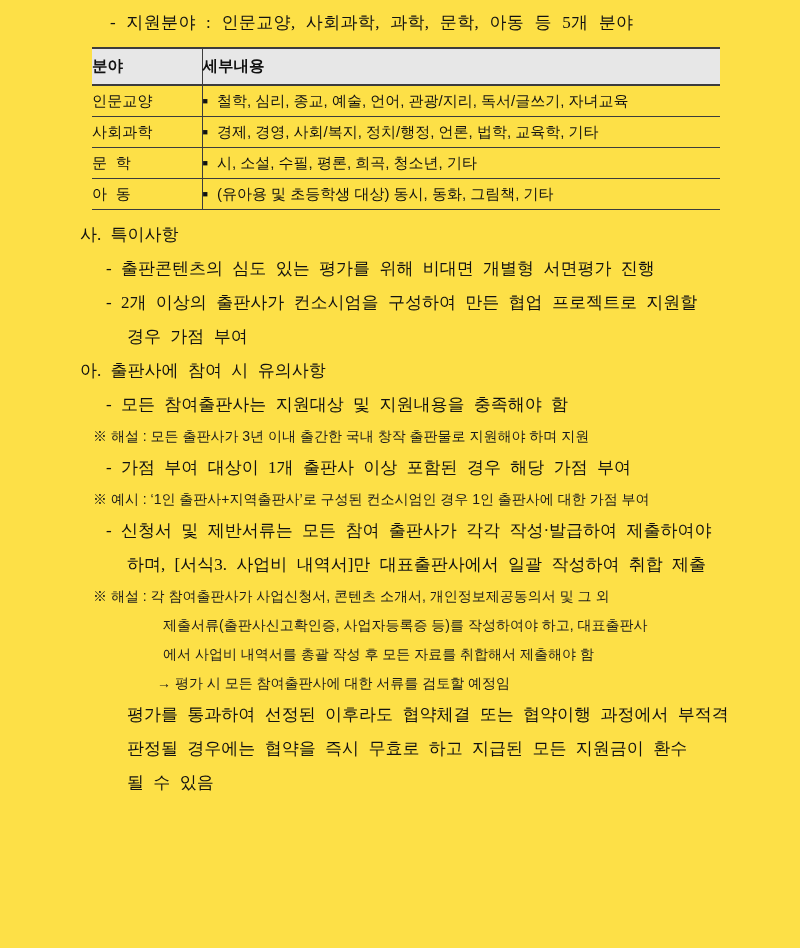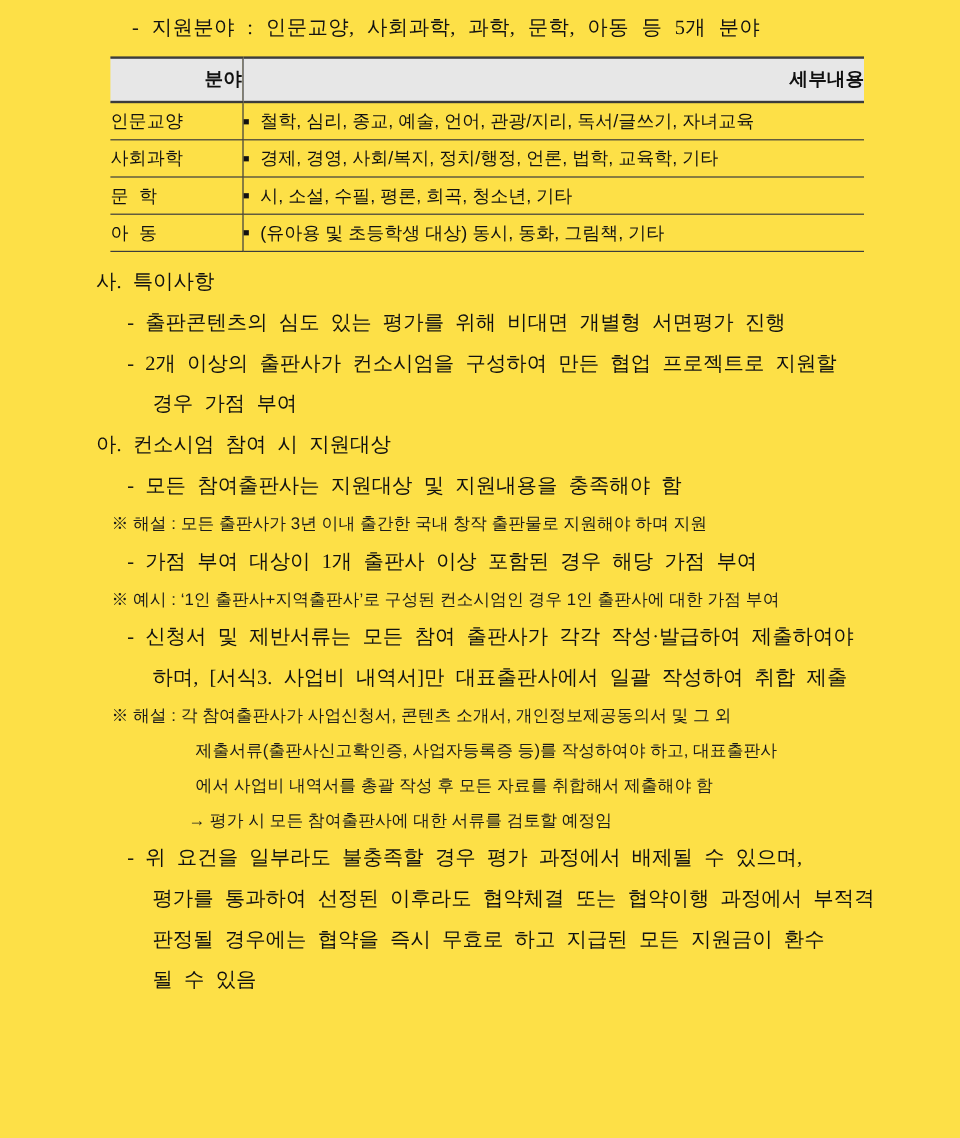--- a/index.html
+++ b/index.html
@@ -25,21 +25,21 @@
     table-layout: fixed;
     width: 628px;
     margin: 9px 0 0 92px;
     font-family: "Liberation Sans", "DejaVu Sans", sans-serif;
     font-size: 15px;
   }
   table.field-table th {
     background: #e7e7e7;
     font-weight: bold;
     font-size: 15.5px;
-    text-align: right;
+    text-align: left;
     border-top: 2px solid #3c3c3c;
     border-bottom: 2px solid #3c3c3c;
     padding: 7px 0;
   }
   table.field-table td {
     border-bottom: 1.5px solid #3c3c3c;
     padding: 5.5px 0;
   }
   table.field-table .col-cat { width: 110px; }
   table.field-table th:first-child,
@@ -133,30 +133,29 @@
           <td class="detail"><span class="bullet">■</span><span>(유아용 및 초등학생 대상) 동시, 동화, 그림책, 기타</span></td>
         </tr>
       </tbody>
   </table>
 
   <div class="body-lines">
       <div class="bline heading">사. 특이사항</div>
       <div class="bline dash">- 출판콘텐츠의 심도 있는 평가를 위해 비대면 개별형 서면평가 진행</div>
       <div class="bline dash">- 2개 이상의 출판사가 컨소시엄을 구성하여 만든 협업 프로젝트로 지원할</div>
       <div class="bline cont">경우 가점 부여</div>
-      <div class="bline heading">아. 컨소시엄 참여 시 지원대상</div>
+      <div class="bline heading">아. 출판사에 참여 시 유의사항</div>
       <div class="bline dash">- 모든 참여출판사는 지원대상 및 지원내용을 충족해야 함</div>
       <div class="bline note">※ 해설 : 모든 출판사가 3년 이내 출간한 국내 창작 출판물로 지원해야 하며 지원</div>
       <div class="bline dash">- 가점 부여 대상이 1개 출판사 이상 포함된 경우 해당 가점 부여</div>
       <div class="bline note">※ 예시 : ‘1인 출판사+지역출판사’로 구성된 컨소시엄인 경우 1인 출판사에 대한 가점 부여</div>
       <div class="bline dash">- 신청서 및 제반서류는 모든 참여 출판사가 각각 작성·발급하여 제출하여야</div>
       <div class="bline cont">하며, [서식3. 사업비 내역서]만 대표출판사에서 일괄 작성하여 취합 제출</div>
       <div class="bline note">※ 해설 : 각 참여출판사가 사업신청서, 콘텐츠 소개서, 개인정보제공동의서 및 그 외</div>
       <div class="bline note-cont">제출서류(출판사신고확인증, 사업자등록증 등)를 작성하여야 하고, 대표출판사</div>
       <div class="bline note-cont">에서 사업비 내역서를 총괄 작성 후 모든 자료를 취합해서 제출해야 함</div>
       <div class="bline note-arrow">→ 평가 시 모든 참여출판사에 대한 서류를 검토할 예정임</div>
-      <div class="bline dash">- 위 요건을 일부라도 불충족할 경우 평가 과정에서 배제될 수 있으며,</div>
       <div class="bline cont">평가를 통과하여 선정된 이후라도 협약체결 또는 협약이행 과정에서 부적격</div>
       <div class="bline cont">판정될 경우에는 협약을 즉시 무효로 하고 지급된 모든 지원금이 환수</div>
       <div class="bline cont">될 수 있음</div>
     </div>
 
 </div>
 
 </body></html>

